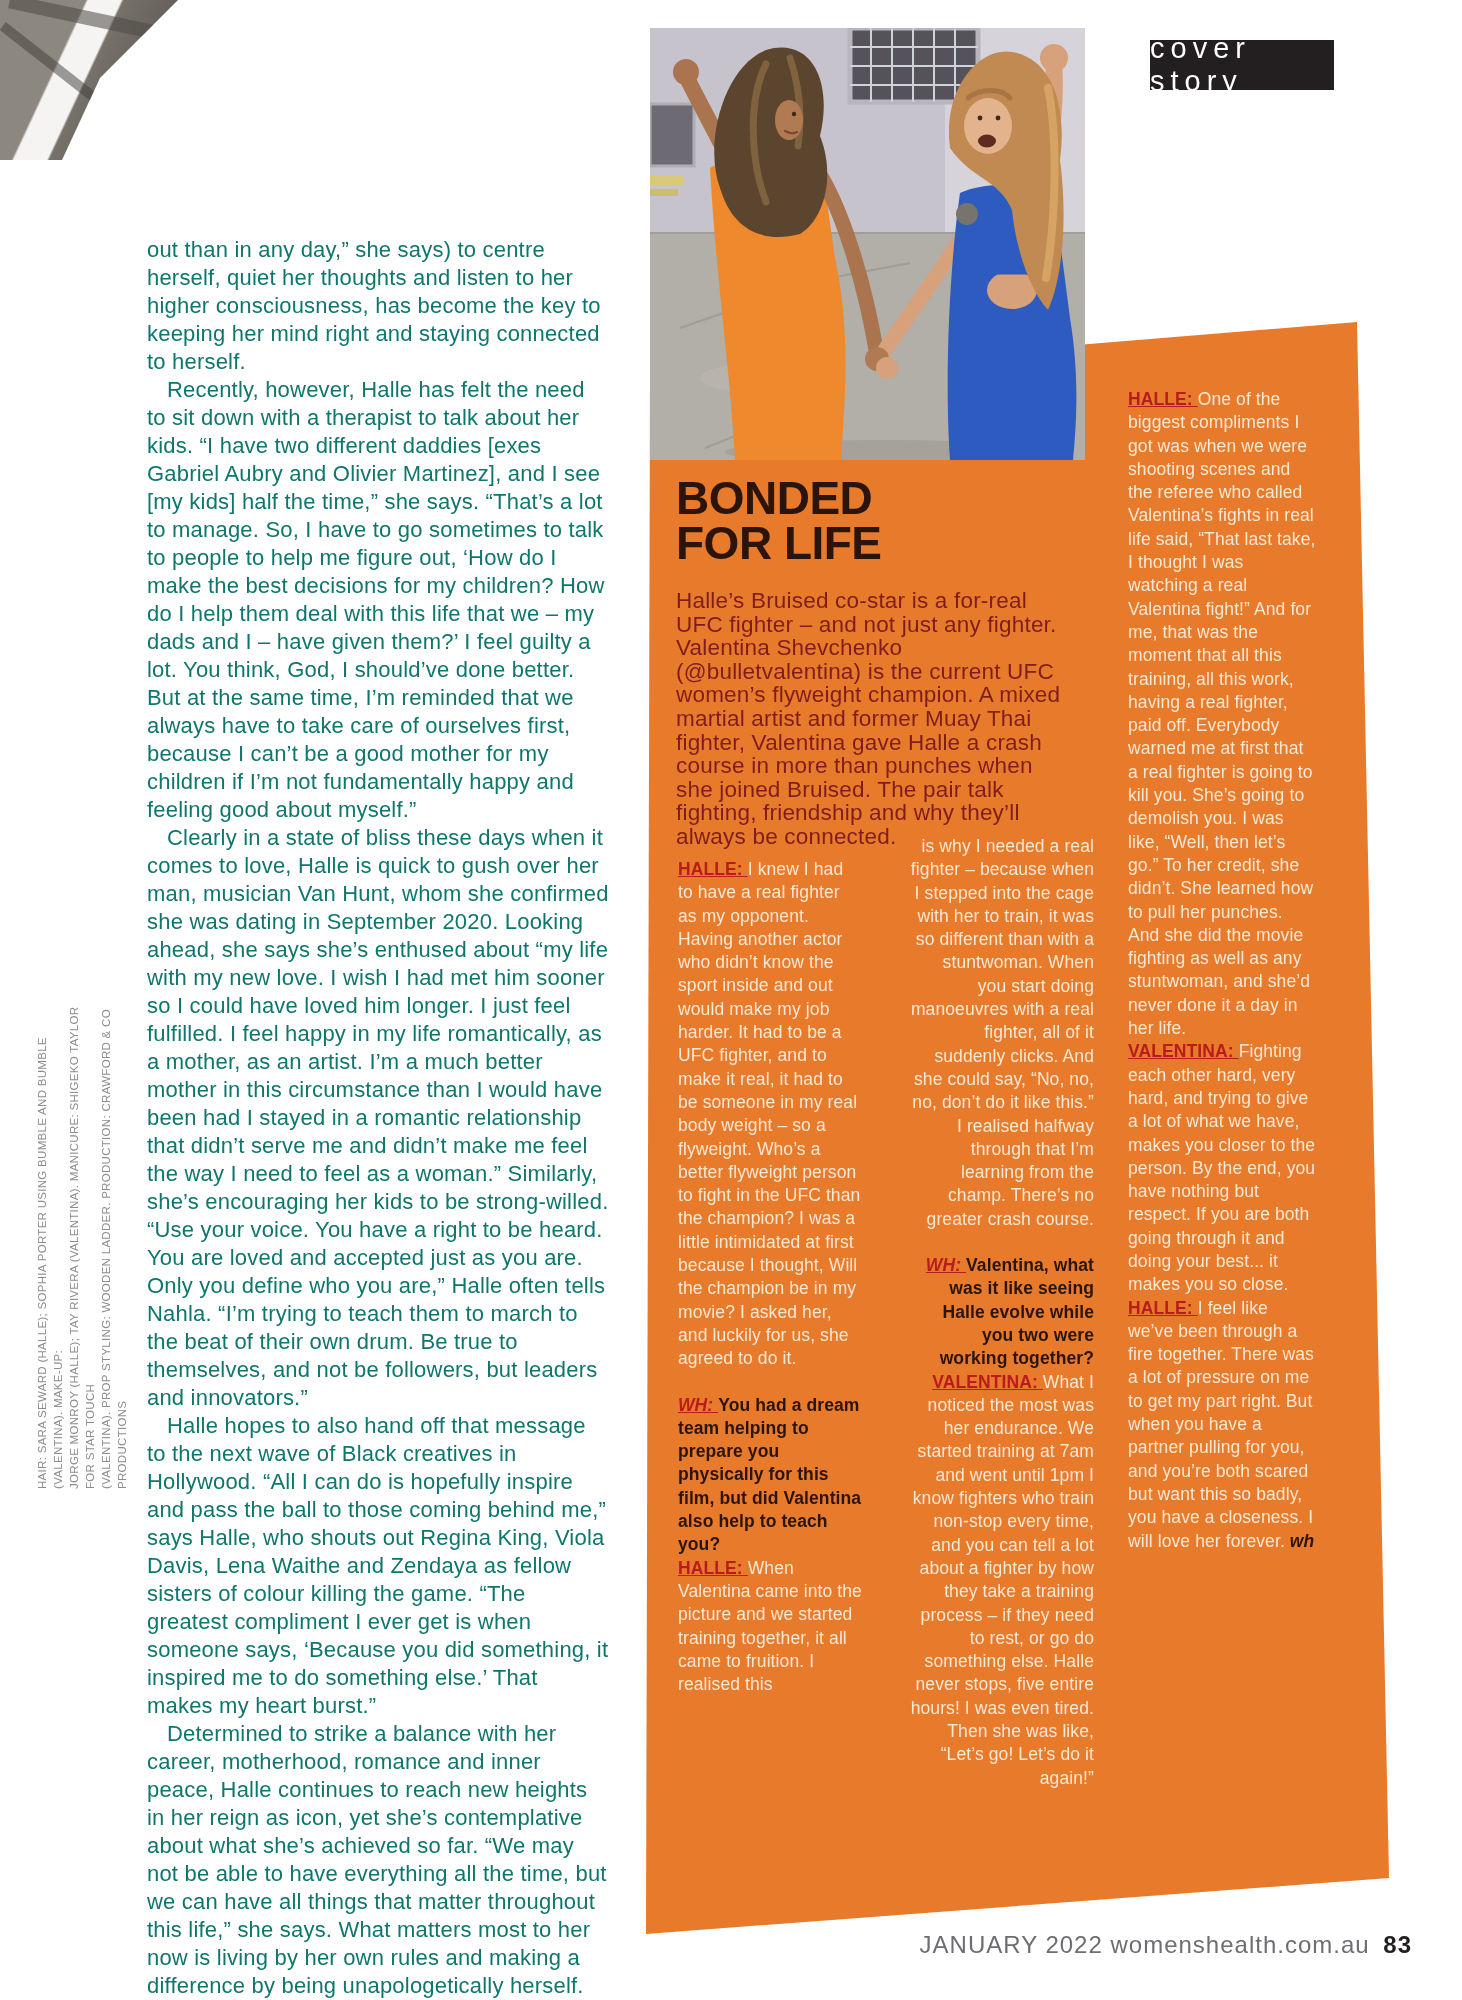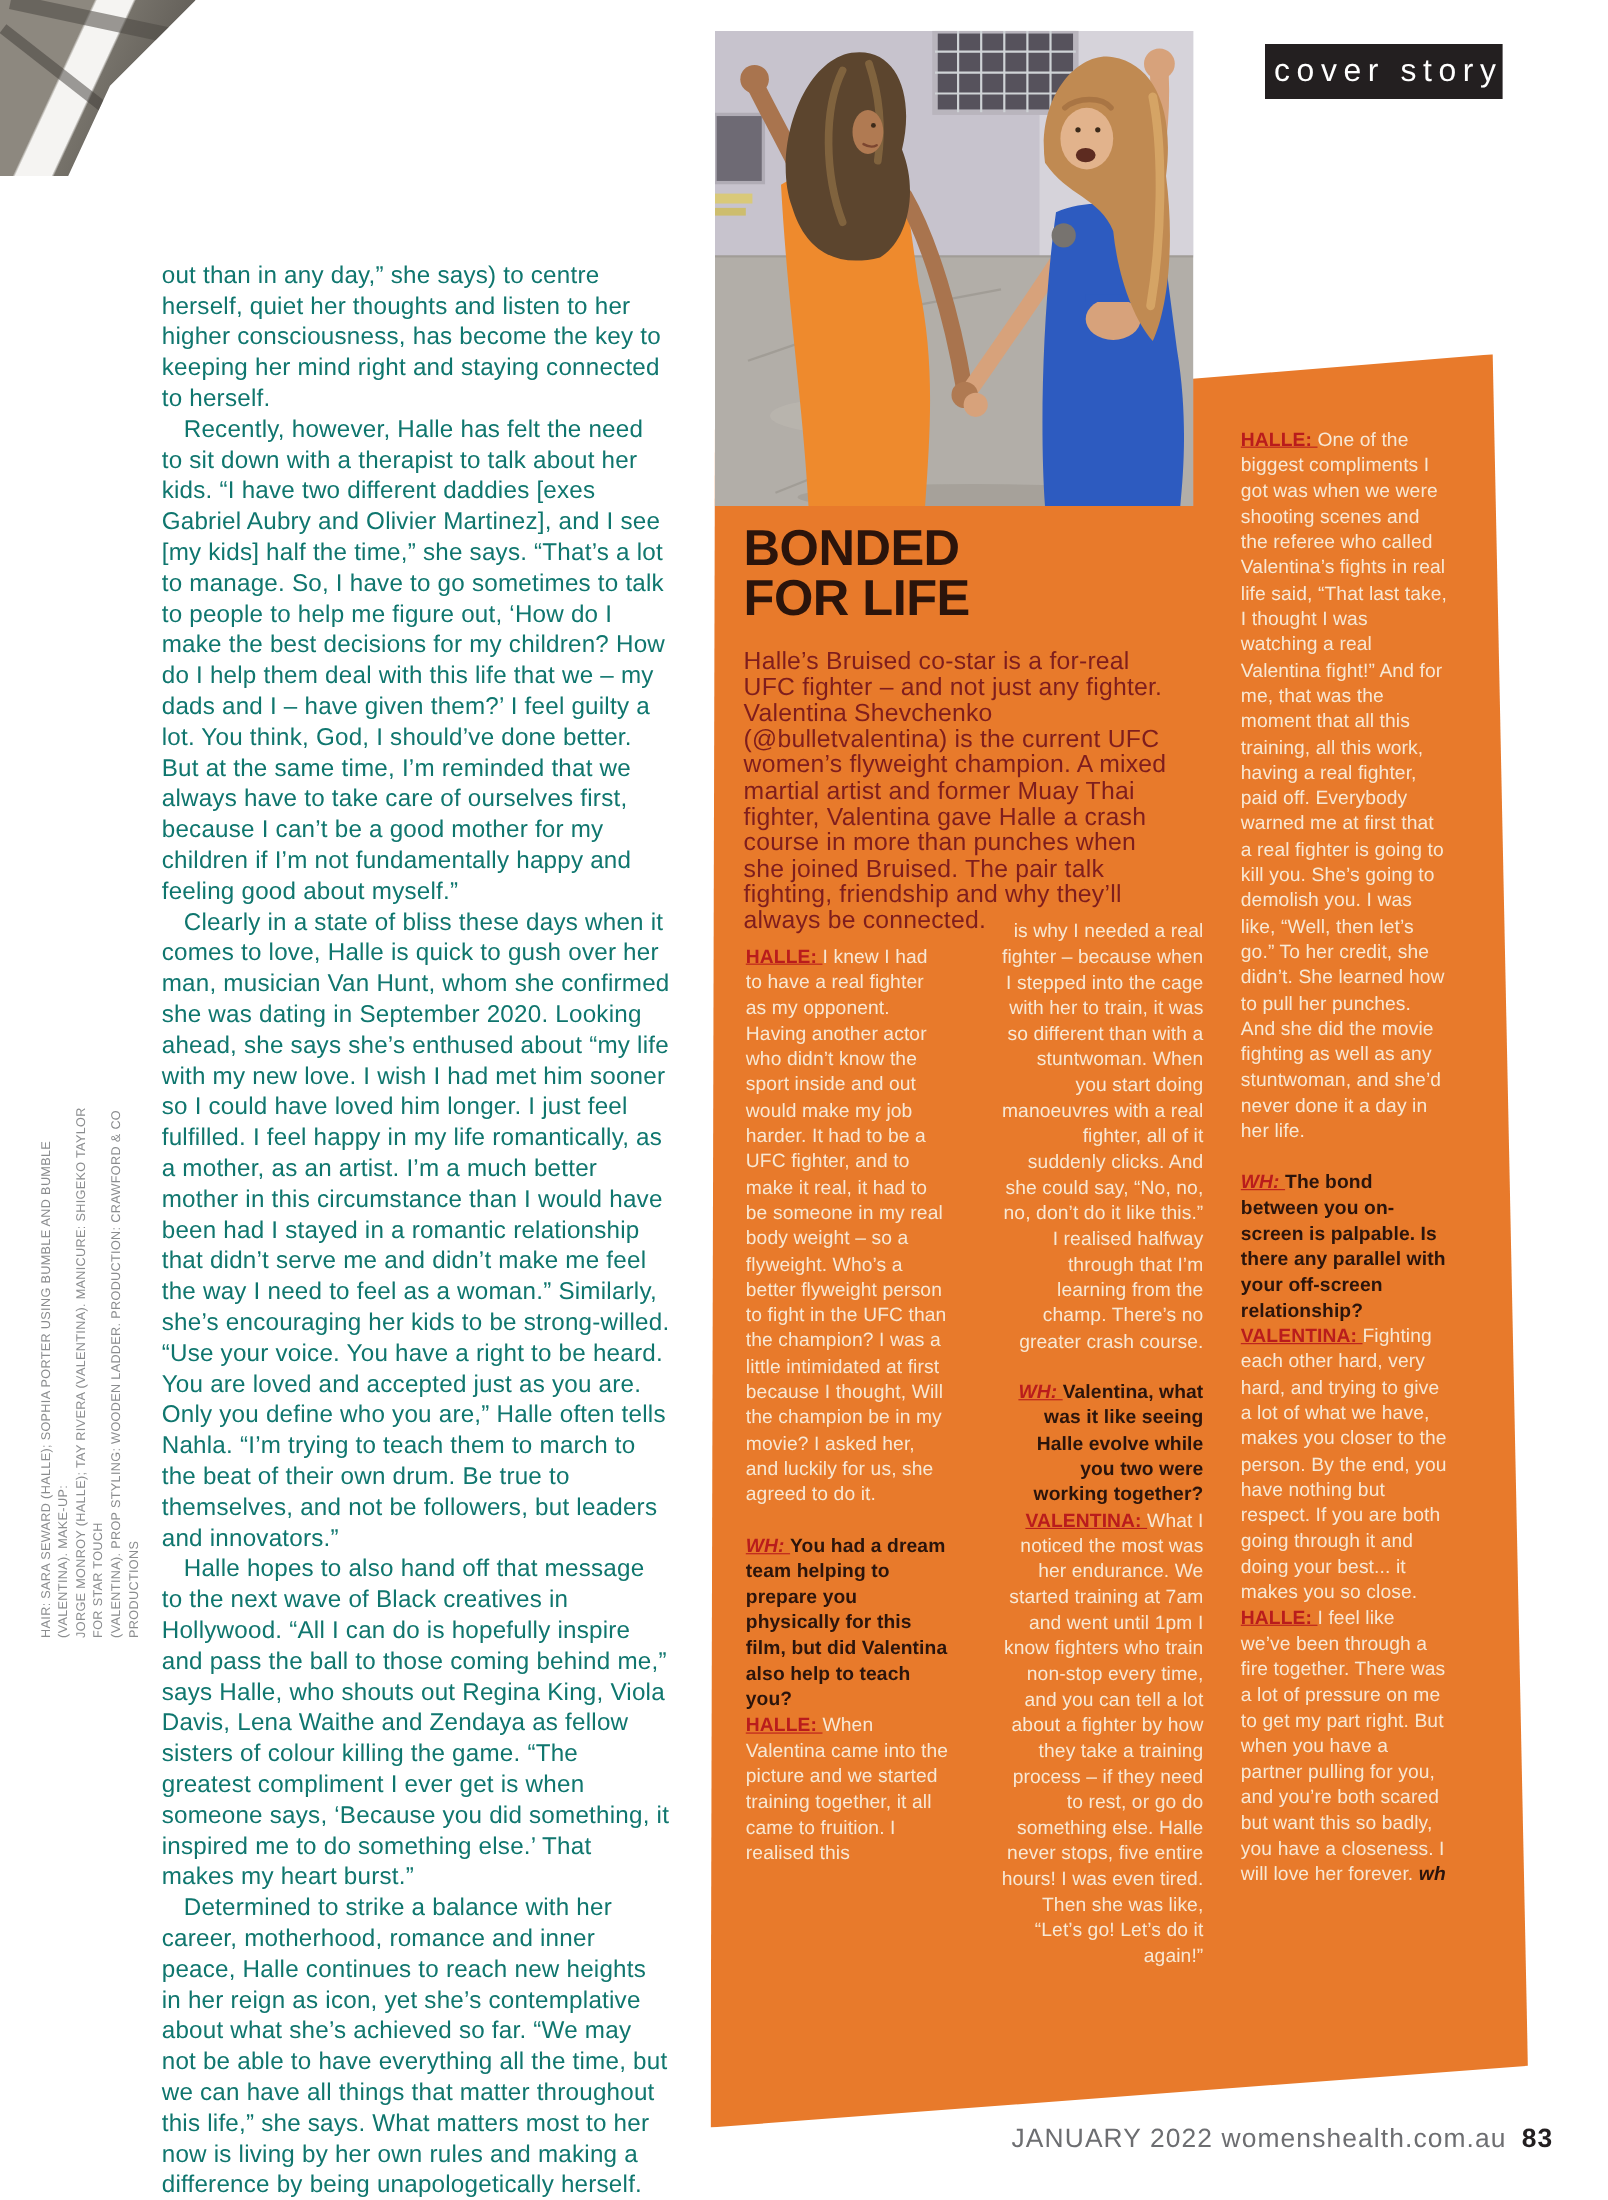--- a/index.html
+++ b/index.html
@@ -8,21 +8,21 @@
   
   .corner-photo{position:absolute;left:0;top:0;width:178px;height:160px;
     clip-path:polygon(0 0,178px 0,100px 78px,62px 160px,0 160px);
     background:linear-gradient(115deg,#8d887f 0%,#8d887f 34%,#f5f4f2 35%,#f5f4f2 48%,#76726a 49%,#5f5b55 78%,#8a857c 100%);}
   .corner-photo .beam{position:absolute;left:8px;top:10px;width:150px;height:14px;background:#4c4943;transform:rotate(12deg);opacity:.55;}
   .corner-photo .beam2{position:absolute;left:-10px;top:58px;width:120px;height:10px;background:#3f3c37;transform:rotate(38deg);opacity:.5;}
   
   .credits{position:absolute;left:34px;top:1489px;width:506px;transform-origin:0 0;
     transform:rotate(-90deg);font-size:11.5px;line-height:16px;letter-spacing:.3px;color:#8a8c8e;}
   
-  .badge{position:absolute;left:1150px;top:40px;width:216px;height:50px;background:#231f20;
+  .badge{position:absolute;left:1150px;top:40px;width:184px;height:50px;background:#231f20;
     color:#ffffff;font-size:29px;font-weight:400;letter-spacing:6px;
     display:flex;align-items:center;justify-content:flex-end;}
   
   .article{position:absolute;left:147px;top:236px;width:462px;font-size:22px;line-height:28px;
     color:#0f766e;letter-spacing:.2px;}
   .article p{margin:0;text-indent:20px;}
   .article p:first-child{text-indent:0;}
   
   .orange{position:absolute;inset:0;background:#E87A2B;
     clip-path:polygon(650px 380px,1357px 322px,1389px 1878px,646px 1934px);}
@@ -81,21 +81,20 @@
       <p class="q"><span class="label wh">WH: </span>You had a dream team helping to prepare you physically for this film, but did Valentina also help to teach you?</p>
       <p class="a"><span class="label">HALLE: </span>When Valentina came into the picture and we started training together, it all came to fruition. I realised this</p>
     </div>
   <div class="qa-col col-1">
       <p class="a">is why I needed a real fighter – because when I stepped into the cage with her to train, it was so different than with a stuntwoman. When you start doing manoeuvres with a real fighter, all of it suddenly clicks. And she could say, “No, no, no, don’t do it like this.” I realised halfway through that I’m learning from the champ. There’s no greater crash course.</p>
       <p class="q"><span class="label wh">WH: </span>Valentina, what was it like seeing Halle evolve while you two were working together?</p>
       <p class="a"><span class="label">VALENTINA: </span>What I noticed the most was her endurance. We started training at 7am and went until 1pm I know fighters who train non-stop every time, and you can tell a lot about a fighter by how they take a training process – if they need to rest, or go do something else. Halle never stops, five entire hours! I was even tired. Then she was like, “Let’s go! Let’s do it again!”</p>
     </div>
   <div class="qa-col col-2">
       <p class="a"><span class="label">HALLE: </span>One of the biggest compliments I got was when we were shooting scenes and the referee who called Valentina’s fights in real life said, “That last take, I thought I was watching a real Valentina fight!” And for me, that was the moment that all this training, all this work, having a real fighter, paid off. Everybody warned me at first that a real fighter is going to kill you. She’s going to demolish you. I was like, “Well, then let’s go.” To her credit, she didn’t. She learned how to pull her punches. And she did the movie fighting as well as any stuntwoman, and she’d never done it a day in her life.</p>
-      <p class="q"><span class="label wh">WH: </span>The bond between you on-screen is palpable. Is there any parallel with your off-screen relationship?</p>
       <p class="a"><span class="label">VALENTINA: </span>Fighting each other hard, very hard, and trying to give a lot of what we have, makes you closer to the person. By the end, you have nothing but respect. If you are both going through it and doing your best... it makes you so close.</p>
       <p class="a"><span class="label">HALLE: </span>I feel like we’ve been through a fire together. There was a lot of pressure on me to get my part right. But when you have a partner pulling for you, and you’re both scared but want this so badly, you have a closeness. I will love her forever. <span class="endmark">wh</span></p>
     </div>
 
   <div class="article">
       <p>out than in any day,” she says) to centre herself, quiet her thoughts and listen to her higher consciousness, has become the key to keeping her mind right and staying connected to herself.</p>
       <p>Recently, however, Halle has felt the need to sit down with a therapist to talk about her kids. “I have two different daddies [exes Gabriel Aubry and Olivier Martinez], and I see [my kids] half the time,” she says. “That’s a lot to manage. So, I have to go sometimes to talk to people to help me figure out, ‘How do I make the best decisions for my children? How do I help them deal with this life that we – my dads and I – have given them?’ I feel guilty a lot. You think, God, I should’ve done better. But at the same time, I’m reminded that we always have to take care of ourselves first, because I can’t be a good mother for my children if I’m not fundamentally happy and feeling good about myself.”</p>
       <p>Clearly in a state of bliss these days when it comes to love, Halle is quick to gush over her man, musician Van Hunt, whom she confirmed she was dating in September 2020. Looking ahead, she says she’s enthused about “my life with my new love. I wish I had met him sooner so I could have loved him longer. I just feel fulfilled. I feel happy in my life romantically, as a mother, as an artist. I’m a much better mother in this circumstance than I would have been had I stayed in a romantic relationship that didn’t serve me and didn’t make me feel the way I need to feel as a woman.” Similarly, she’s encouraging her kids to be strong-willed. “Use your voice. You have a right to be heard. You are loved and accepted just as you are. Only you define who you are,” Halle often tells Nahla. “I’m trying to teach them to march to the beat of their own drum. Be true to themselves, and not be followers, but leaders and innovators.”</p>
       <p>Halle hopes to also hand off that message to the next wave of Black creatives in Hollywood. “All I can do is hopefully inspire and pass the ball to those coming behind me,” says Halle, who shouts out Regina King, Viola Davis, Lena Waithe and Zendaya as fellow sisters of colour killing the game. “The greatest compliment I ever get is when someone says, ‘Because you did something, it inspired me to do something else.’ That makes my heart burst.”</p>
       <p>Determined to strike a balance with her career, motherhood, romance and inner peace, Halle continues to reach new heights in her reign as icon, yet she’s contemplative about what she’s achieved so far. “We may not be able to have everything all the time, but we can have all things that matter throughout this life,” she says. What matters most to her now is living by her own rules and making a difference by being unapologetically herself.</p>

